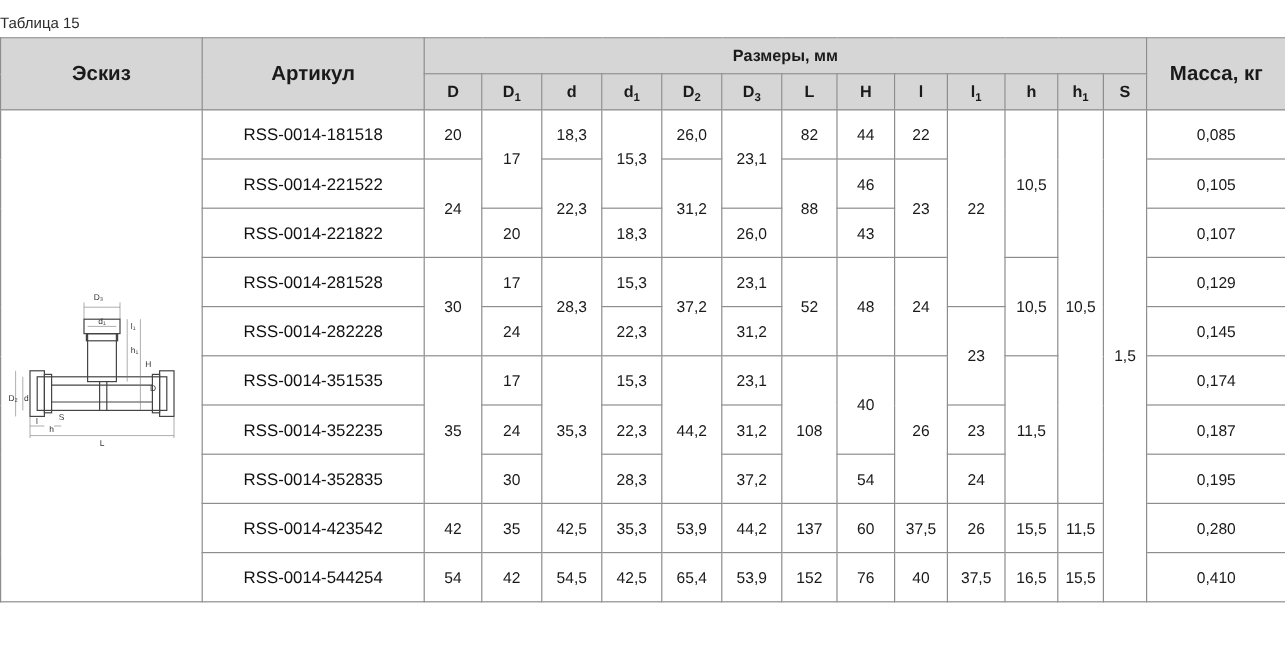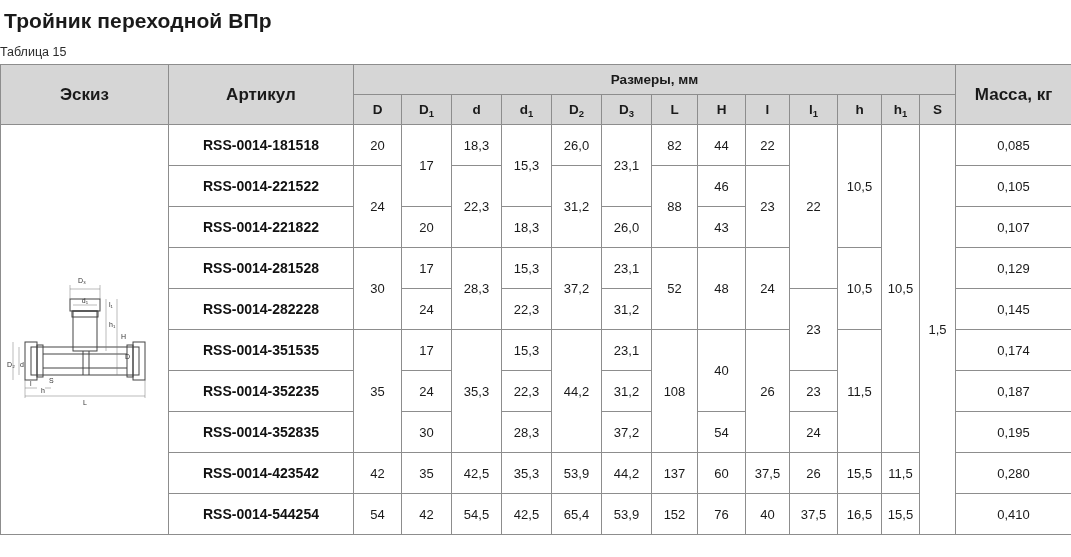--- a/index.html
+++ b/index.html
@@ -61,21 +61,21 @@
     height: 30px;
     font-size: 13.5px;
   }
   .subhdr th sub {
     font-size: 9.5px;
     vertical-align: baseline;
     position: relative;
     bottom: -3px;
   }
   td.art {
-    font-weight: bold;
+    font-weight: normal;
     font-size: 14px;
     color: #111;
     padding-left: 12px;
     text-align: left;
     white-space: nowrap;
   }
   td.num {
     font-size: 13px;
     color: #1a1a1a;
   }
@@ -92,21 +92,20 @@
     justify-content: center;
   }
   svg.drawing { display: block; }
   svg.drawing text { font-family: "Liberation Sans", sans-serif; font-size: 7px; fill: #333; }
 </style>
 </head>
 <body>
 
 <div class="page">
 
-  <div class="title">Тройник переходной ВПр</div>
 
   <div class="table-caption">Таблица 15</div>
 
   <table class="spec">
     <colgroup>
       <col style="width:168px">
       <col style="width:185px">
       <col style="width:48px">
       <col style="width:50px">
       <col style="width:50px">

